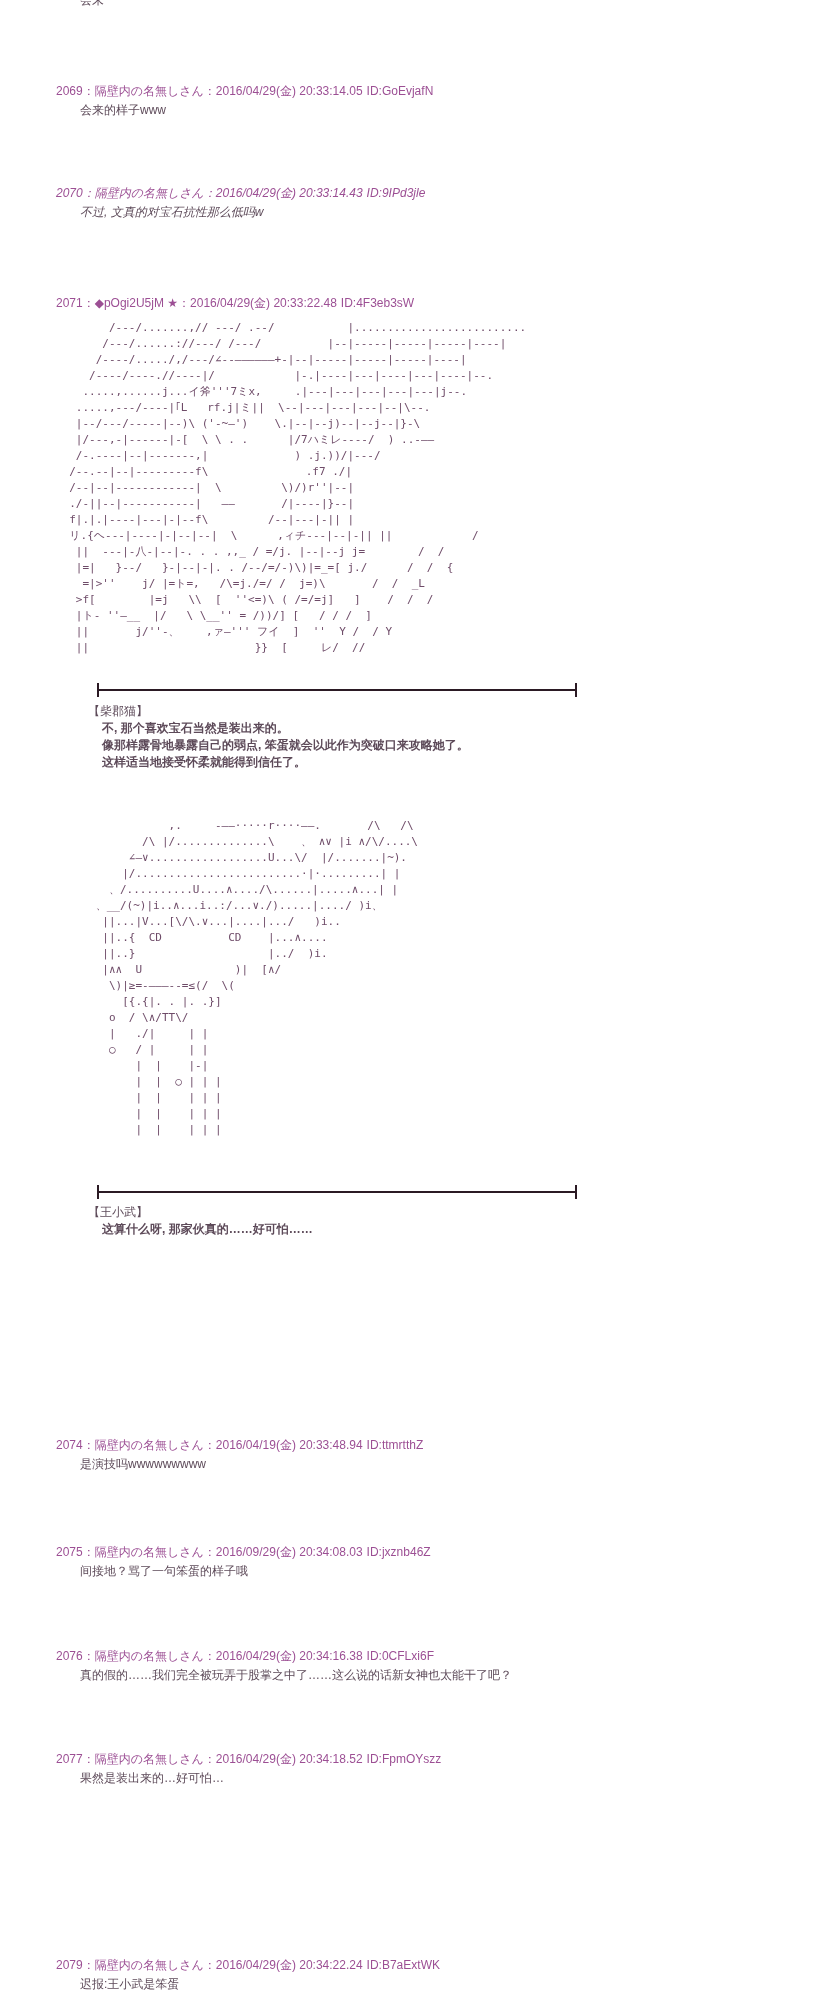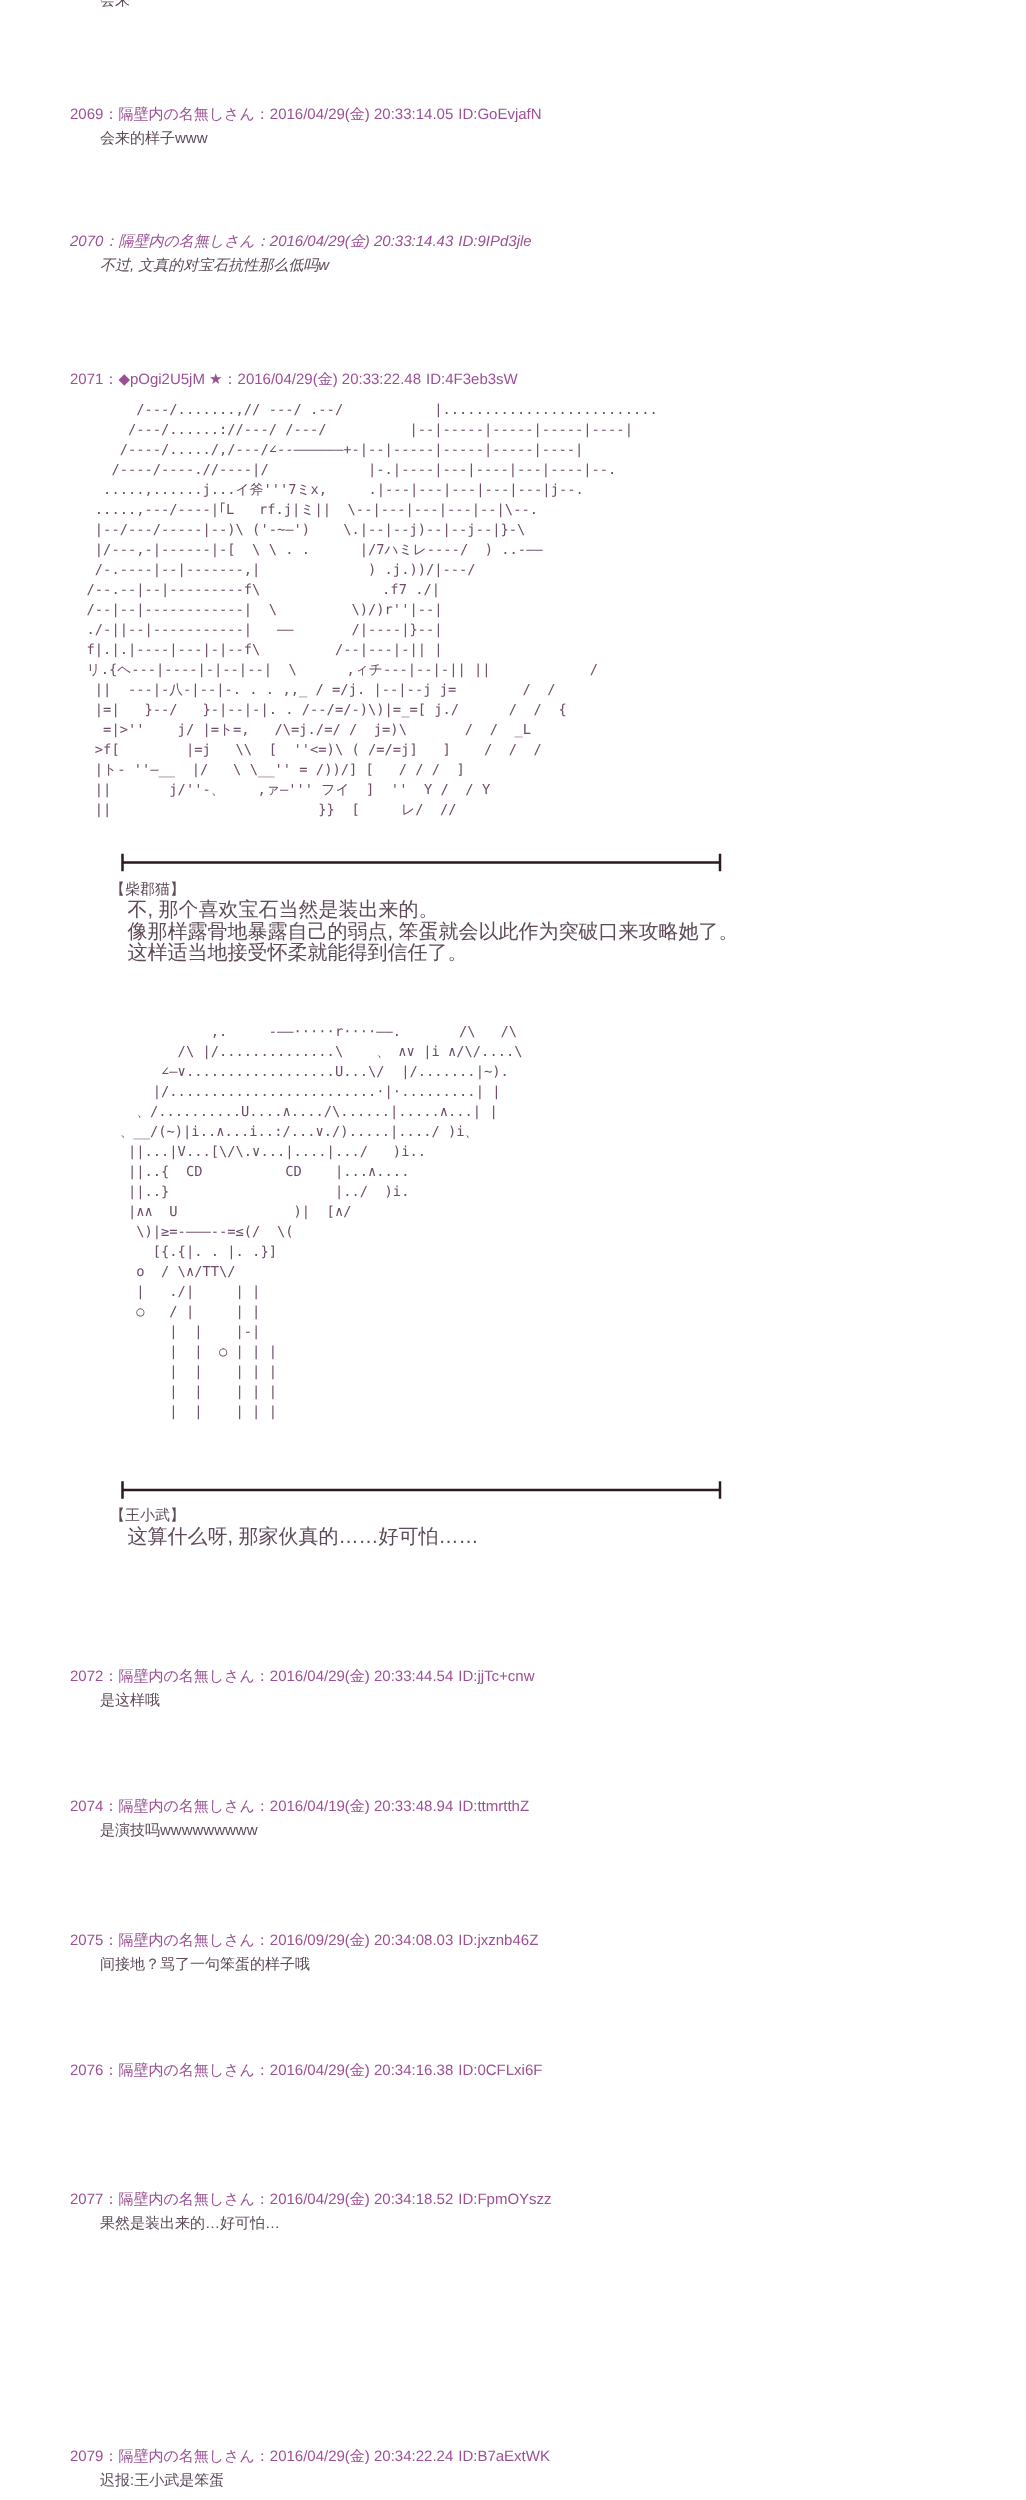--- a/index.html
+++ b/index.html
@@ -39,22 +39,22 @@
   .divider{position:absolute;height:2px;background:var(--c-div);}
   .divider .tick{
     position:absolute;top:-6px;width:2px;height:14px;background:var(--c-div);
     display:block;
   }
   .divider .tick.left{left:-1px;}
   .divider .tick.right{right:-1px;}
   .dialogue{position:absolute;left:88px;}
   .speaker{font-size:12px;line-height:17px;color:var(--c-body);white-space:nowrap;}
   .dialogue-lines{
-    font-size:16px;line-height:17px;color:var(--c-body);
-    margin-left:14px;white-space:pre-line;
+    font-size:12px;line-height:17px;color:var(--c-body);
+    margin-left:14px;white-space:pre-line;font-weight:bold;
   }
 </style>
 </head>
 <body>
 
 <div id="thread">
 
   <div class="top-partial">会来</div>
 
   <div class="post" style="top:296px">
@@ -127,34 +127,31 @@
   </div>
 
 <div class="post" style="top: 84px;">
     <div class="post-header"><span class="num">2069</span><span class="sep">：</span><span class="name">隔壁内の名無しさん</span><span class="sep">：</span><span class="dt">2016/04/29(金) 20:33:14.05</span><span class="pid">ID:GoEvjafN</span></div>
     <div class="post-body">会来的样子www</div>
   </div>
     <div class="post" style="top: 186px; font-style: italic;">
     <div class="post-header"><span class="num">2070</span><span class="sep">：</span><span class="name">隔壁内の名無しさん</span><span class="sep">：</span><span class="dt">2016/04/29(金) 20:33:14.43</span><span class="pid">ID:9IPd3jle</span></div>
     <div class="post-body">不过, 文真的对宝石抗性那么低吗w</div>
   </div>
-    <div class="post" style="top: 1334px;">
-    <div class="post-header"><span class="num">2072</span><span class="sep">：</span><span class="name">隔壁内の名無しさん</span><span class="sep">：</span><span class="dt">2016/04/29(金) 20:33:44.54</span><span class="pid">ID:jjTc+cnw</span></div>
-    <div class="post-body">是这样哦</div>
-  </div>
     <div class="post" style="top: 1438px;">
     <div class="post-header"><span class="num">2074</span><span class="sep">：</span><span class="name">隔壁内の名無しさん</span><span class="sep">：</span><span class="dt">2016/04/19(金) 20:33:48.94</span><span class="pid">ID:ttmrtthZ</span></div>
     <div class="post-body">是演技吗wwwwwwwww</div>
   </div>
     <div class="post" style="top: 1545px;">
     <div class="post-header"><span class="num">2075</span><span class="sep">：</span><span class="name">隔壁内の名無しさん</span><span class="sep">：</span><span class="dt">2016/09/29(金) 20:34:08.03</span><span class="pid">ID:jxznb46Z</span></div>
     <div class="post-body">间接地？骂了一句笨蛋的样子哦</div>
   </div>
     <div class="post" style="top: 1649px;">
     <div class="post-header"><span class="num">2076</span><span class="sep">：</span><span class="name">隔壁内の名無しさん</span><span class="sep">：</span><span class="dt">2016/04/29(金) 20:34:16.38</span><span class="pid">ID:0CFLxi6F</span></div>
+    <div class="post-body">真的假的……我们完全被玩弄于股掌之中了……这么说的话新女神也太能干了吧？</div>
   </div>
     <div class="post" style="top: 1752px;">
     <div class="post-header"><span class="num">2077</span><span class="sep">：</span><span class="name">隔壁内の名無しさん</span><span class="sep">：</span><span class="dt">2016/04/29(金) 20:34:18.52</span><span class="pid">ID:FpmOYszz</span></div>
     <div class="post-body">果然是装出来的…好可怕…</div>
   </div>
     <div class="post" style="top: 1958px;">
     <div class="post-header"><span class="num">2079</span><span class="sep">：</span><span class="name">隔壁内の名無しさん</span><span class="sep">：</span><span class="dt">2016/04/29(金) 20:34:22.24</span><span class="pid">ID:B7aExtWK</span></div>
     <div class="post-body">迟报:王小武是笨蛋</div>
   </div>
   </div>

